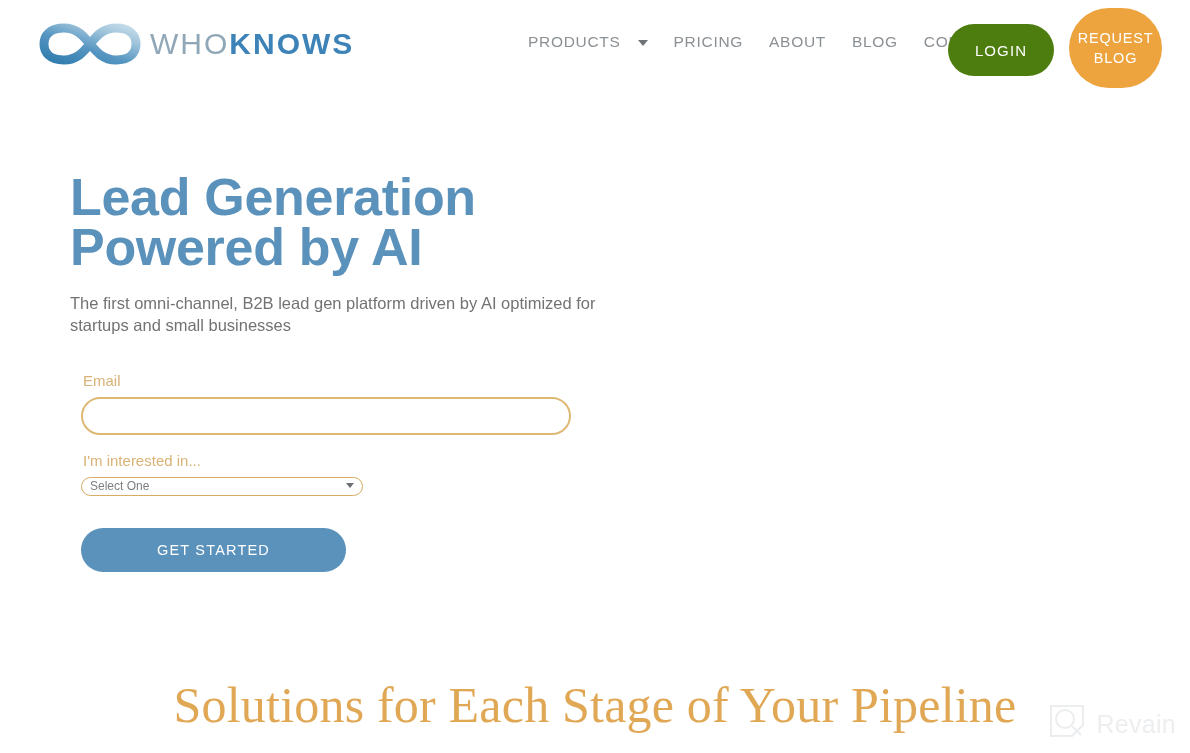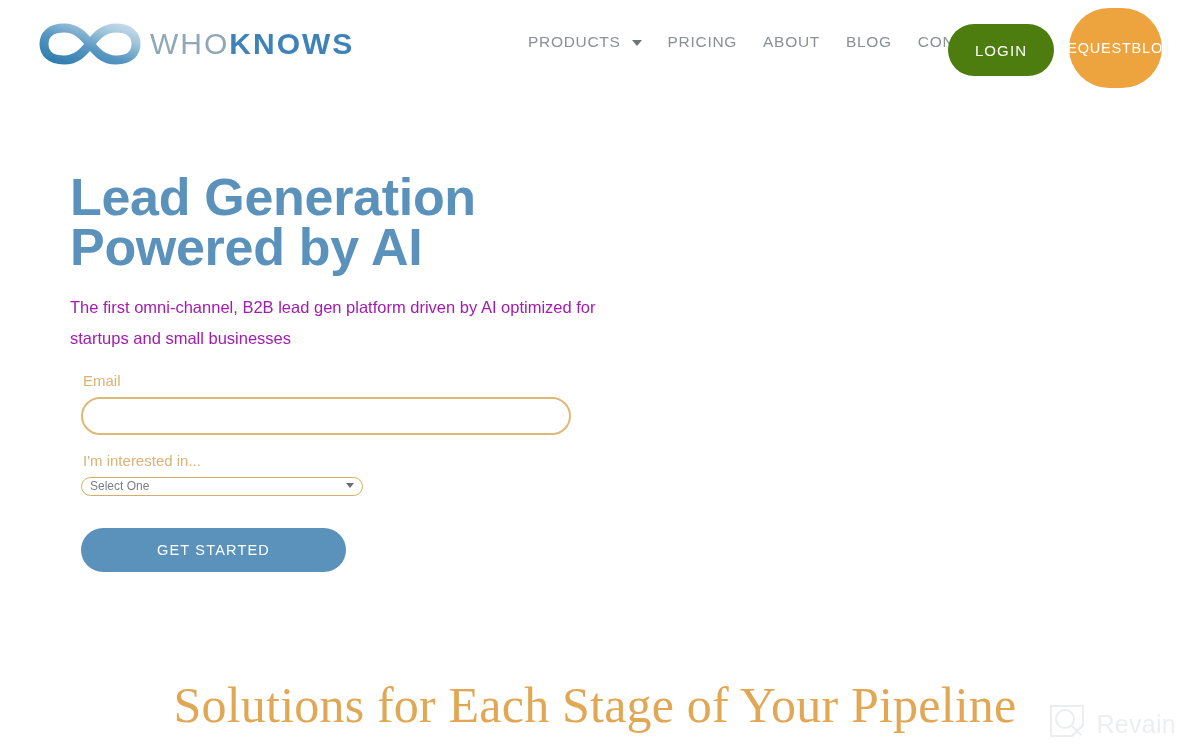--- a/index.html
+++ b/index.html
@@ -64,21 +64,21 @@
     gap: 26px;
   }
   .nav-link {
     font-size: 15.5px;
     letter-spacing: 0.7px;
     color: #8b9094;
     text-decoration: none;
     white-space: nowrap;
     display: inline-flex;
     align-items: center;
-    gap: 11px;
+    gap: 17px;
   }
   .caret {
     width: 0; height: 0;
     border-left: 5px solid transparent;
     border-right: 5px solid transparent;
     border-top: 6px solid #6f7478;
     display: inline-block;
     position: relative;
     top: 1px;
   }
@@ -117,20 +117,21 @@
     border-radius: 44px;
     background: #eda33e;
     border: none;
     color: #ffffff;
     font-family: "Liberation Sans", sans-serif;
     font-size: 14.5px;
     letter-spacing: 0.8px;
     line-height: 20px;
     cursor: pointer;
     display: flex;
+    flex-direction: column;
     align-items: center;
     justify-content: center;
     text-align: center;
     padding: 0 6px;
   }
 
   
   .hero {
     position: absolute;
     left: 70px;
@@ -142,22 +143,22 @@
     font-size: 52px;
     line-height: 50px;
     font-weight: 600;
     color: #5b92bc;
     letter-spacing: -0.3px;
   }
   .hero-title .line { display: block; }
   .hero-sub {
     margin: 20px 0 0 0;
     font-size: 16.5px;
-    line-height: 31px;
-    color: #a21caf;
+    line-height: 22px;
+    color: #737373;
     max-width: 540px;
   }
 
   
   .signup-form {
     position: absolute;
     left: 81px;
     top: 372px;
     width: 500px;
   }

